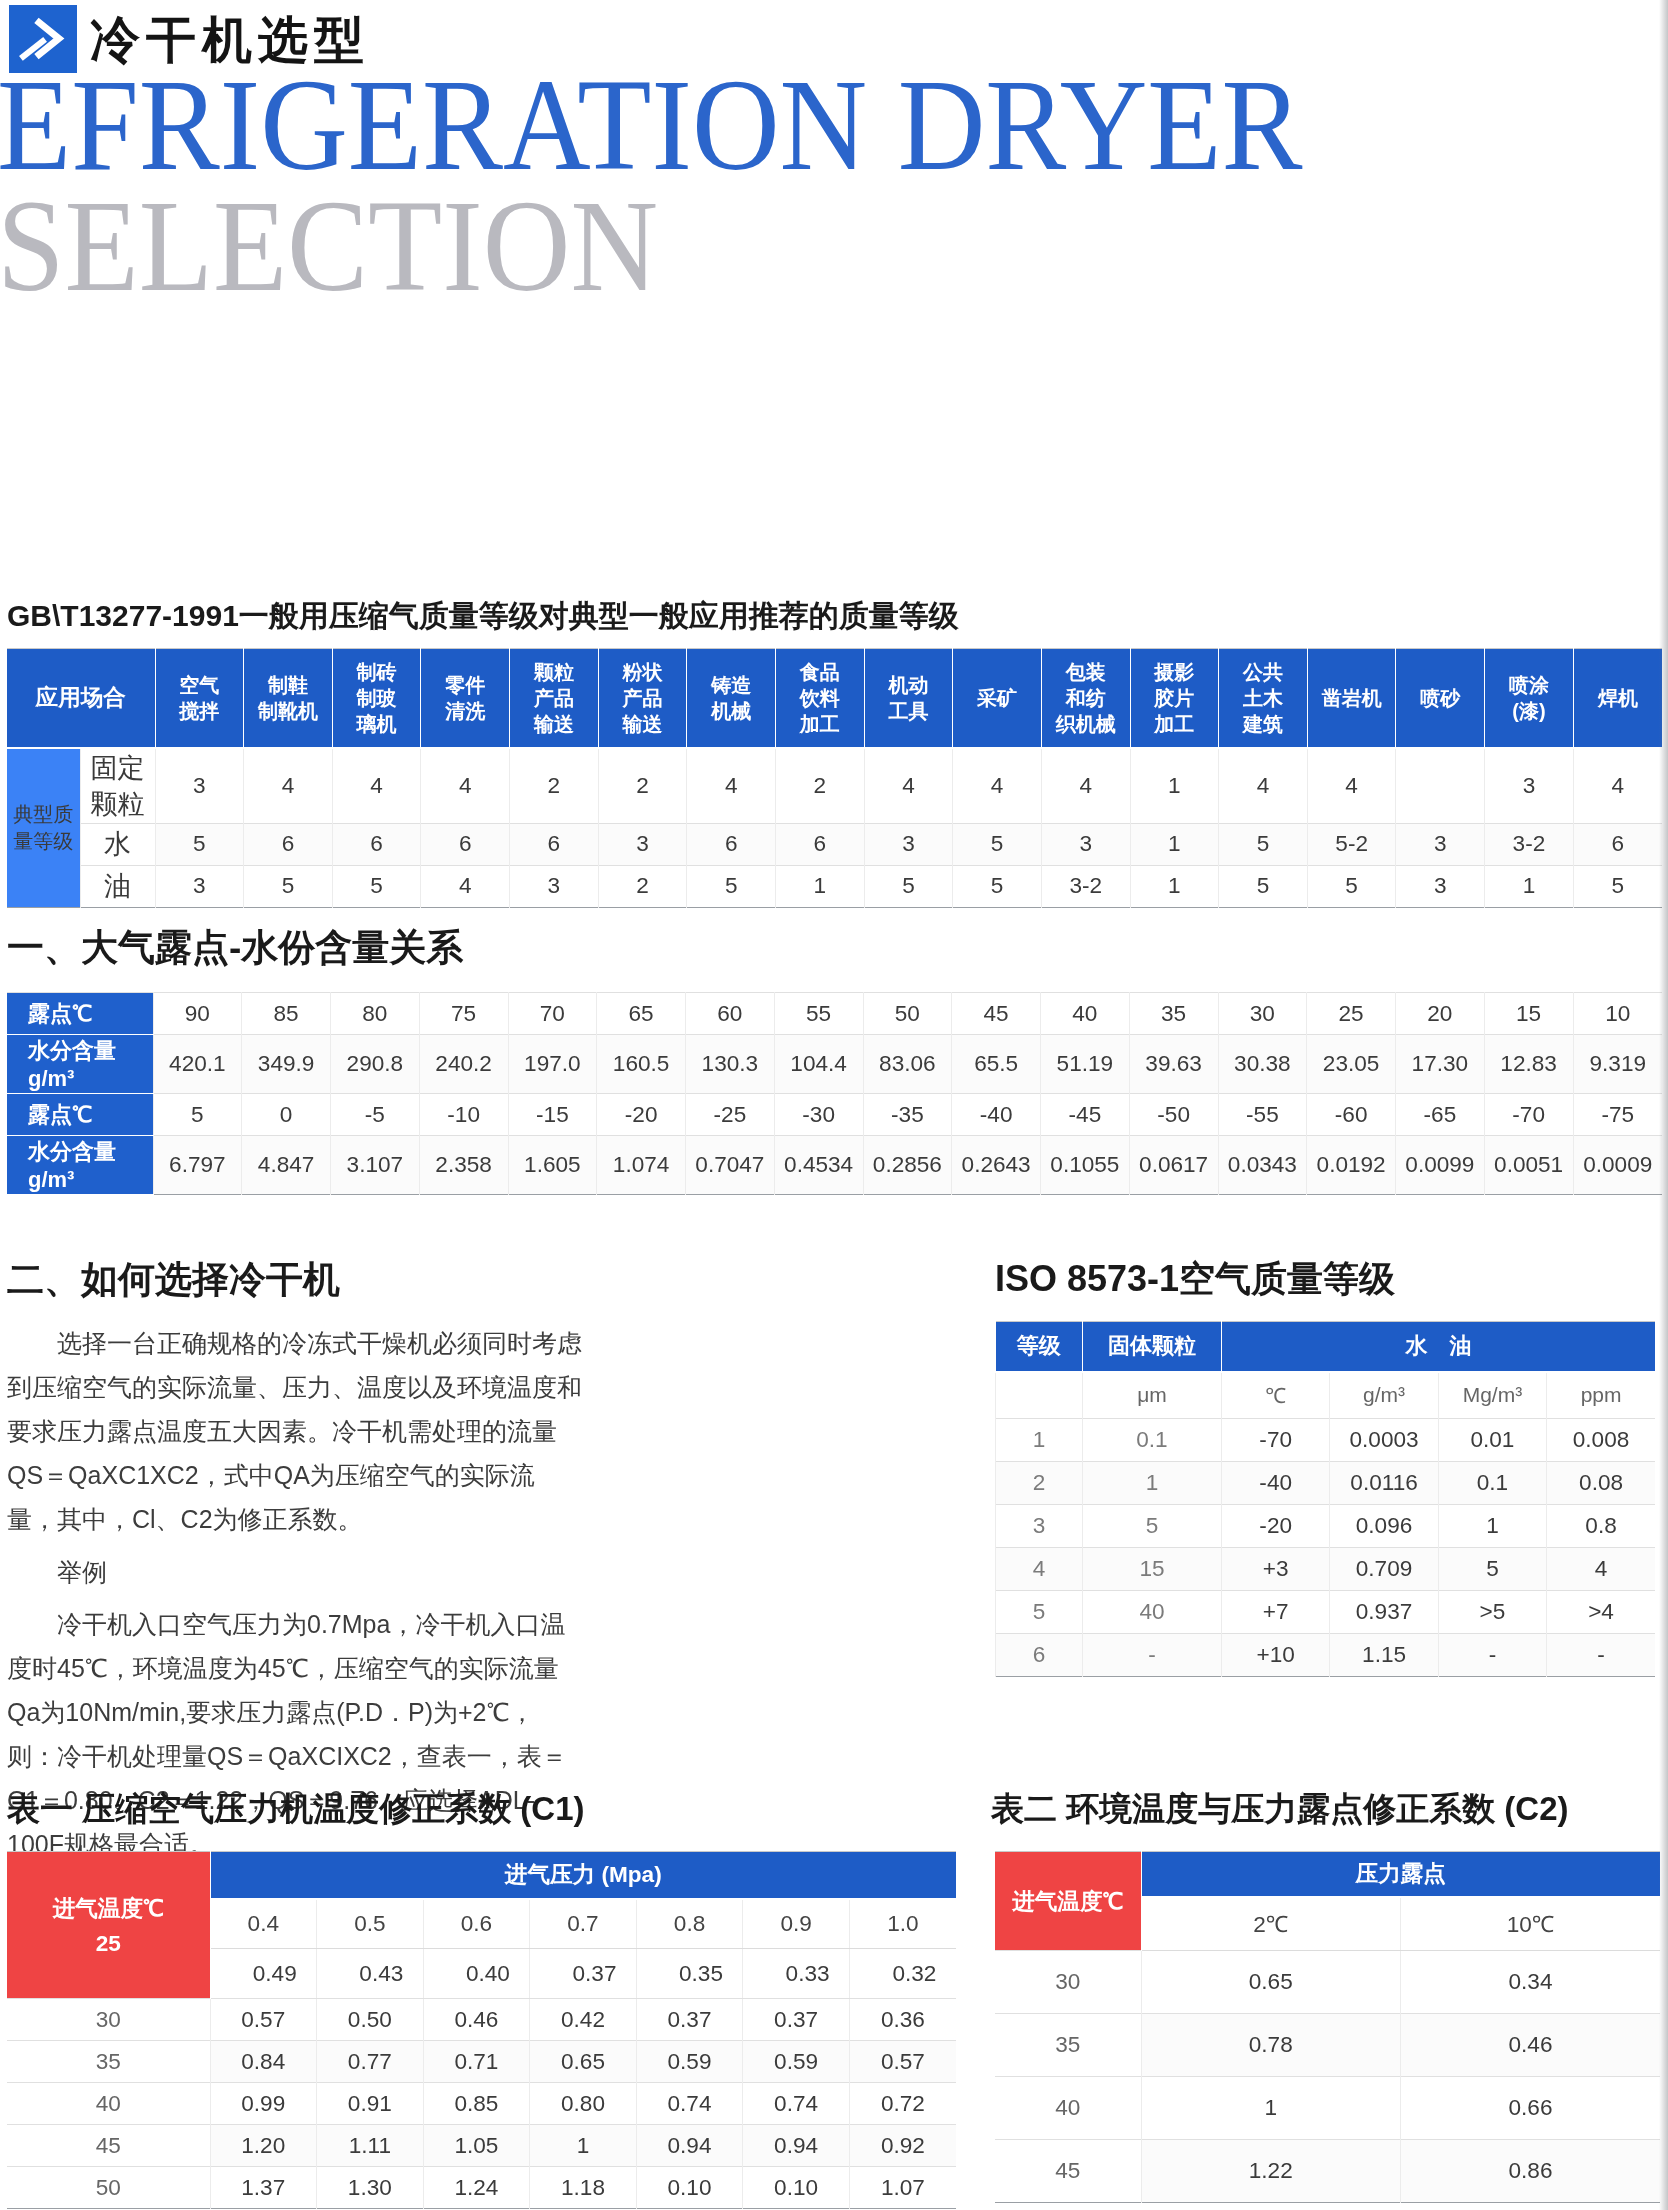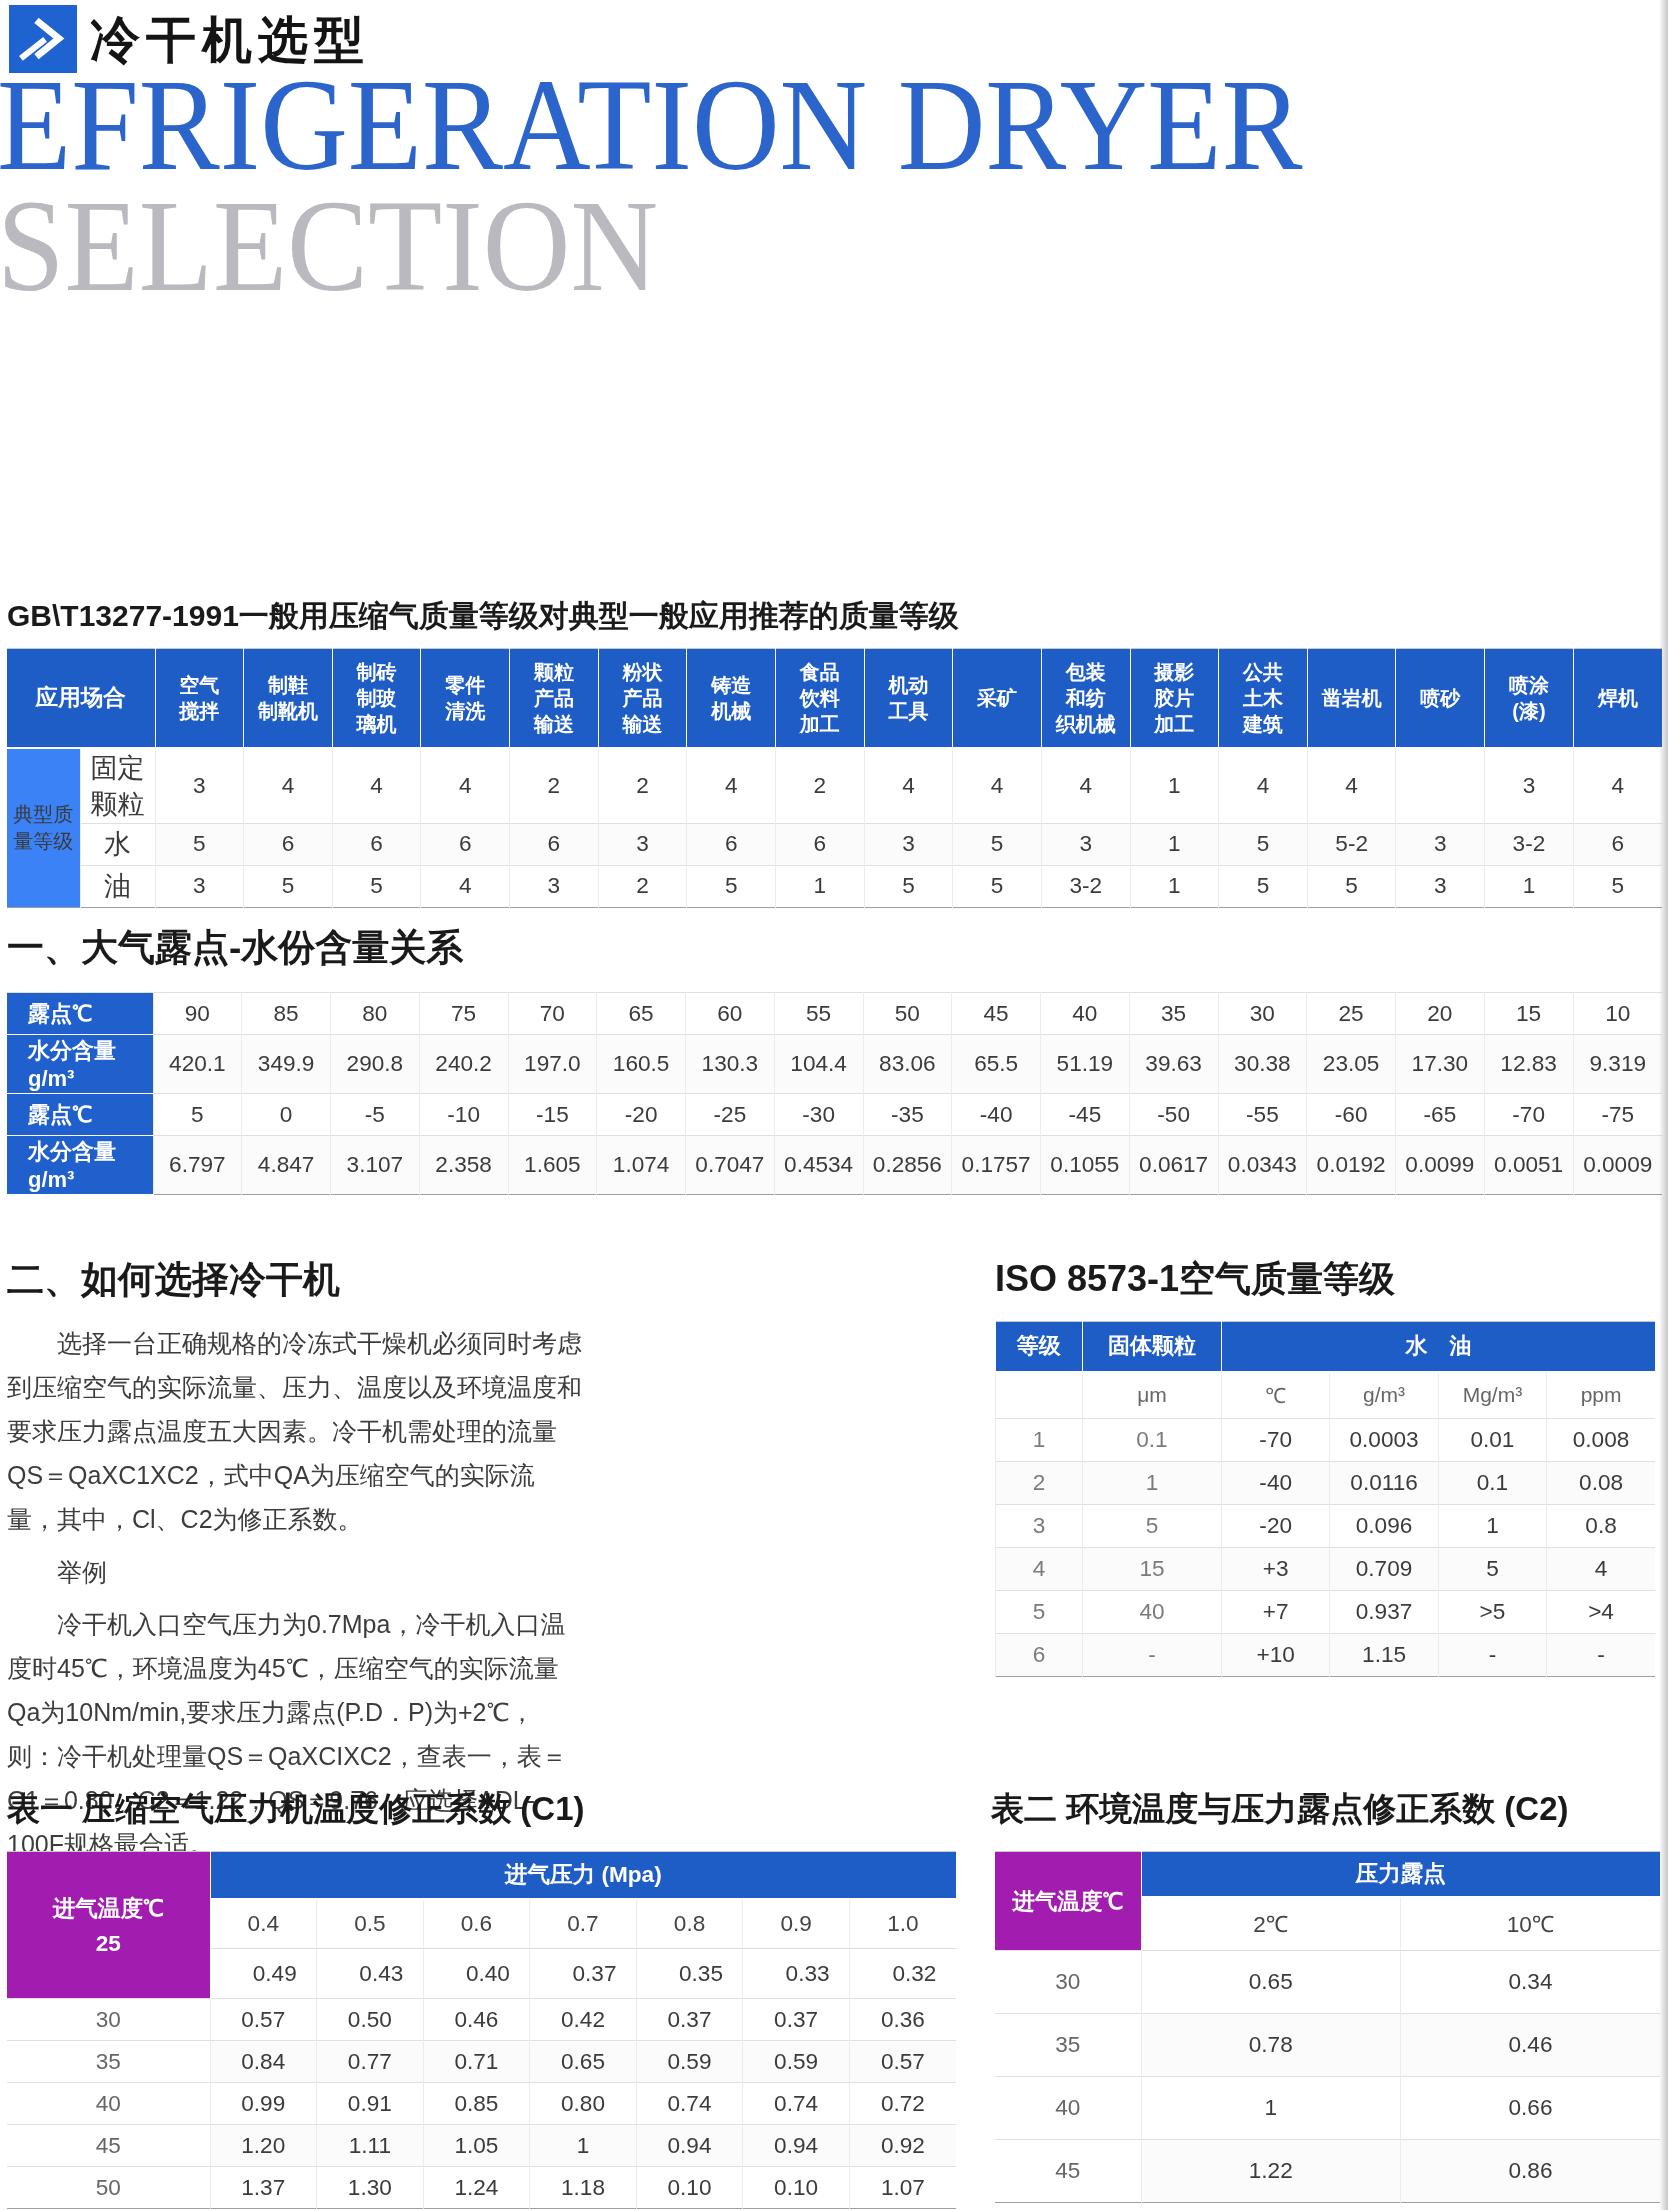--- a/index.html
+++ b/index.html
@@ -64,21 +64,21 @@
   .iso tr.units{height:47px;border-top:0.9px solid #ddd;}
   .iso tr.units td{font-size:21px;color:#666;text-align:center;border-left:0.9px solid #ececec;}
   .iso tbody tr{height:43px;}
   .iso tbody td:nth-child(-n+2){color:#7b7b7b;}
 
   
   .c1-title{left:7px;top:1787px;font-size:33px;}
   table.c1{left:7px;top:1851px;width:949px;}
   .c1 .bluehead{height:47px;}
   .c1 .bluehead th{font-size:22.6px;}
-  th.cornerbig{background:#a21caf;color:#fff;font-weight:600;font-size:22px;
+  th.cornerbig{background:#ef4444;color:#fff;font-weight:600;font-size:22px;
                border-right:1.7px solid #fff;border-bottom:none !important;}
   .c1 tr.pressures{height:50px;}
   tr.pressures td{font-size:22.6px;color:#444;text-align:center;border-left:0.9px solid #ececec;
                   border-bottom:0.9px solid #dcdcdc;background:#fff;}
   .c1 tr.firstrow{height:50px;}
   .c1 tr.firstrow td{border-bottom:0.9px solid #e0e0e0;padding-left:24px;}
   .c1 tbody tr{height:42px;}
   td.templabel{font-size:22.6px;color:#666;text-align:center;background:#fff !important;}
   .corner-num{margin-top:7px;}
 
@@ -327,21 +327,21 @@
           <td class="bluelabel">水分含量g/m³</td>
           <td class="num">6.797</td>
           <td class="num">4.847</td>
           <td class="num">3.107</td>
           <td class="num">2.358</td>
           <td class="num">1.605</td>
           <td class="num">1.074</td>
           <td class="num">0.7047</td>
           <td class="num">0.4534</td>
           <td class="num">0.2856</td>
-          <td class="num">0.1757</td>
+          <td class="num">0.2643</td>
           <td class="num">0.1055</td>
           <td class="num">0.0617</td>
           <td class="num">0.0343</td>
           <td class="num">0.0192</td>
           <td class="num">0.0099</td>
           <td class="num">0.0051</td>
           <td class="num">0.0009</td>
         </tr>
       </tbody>
   </table>

